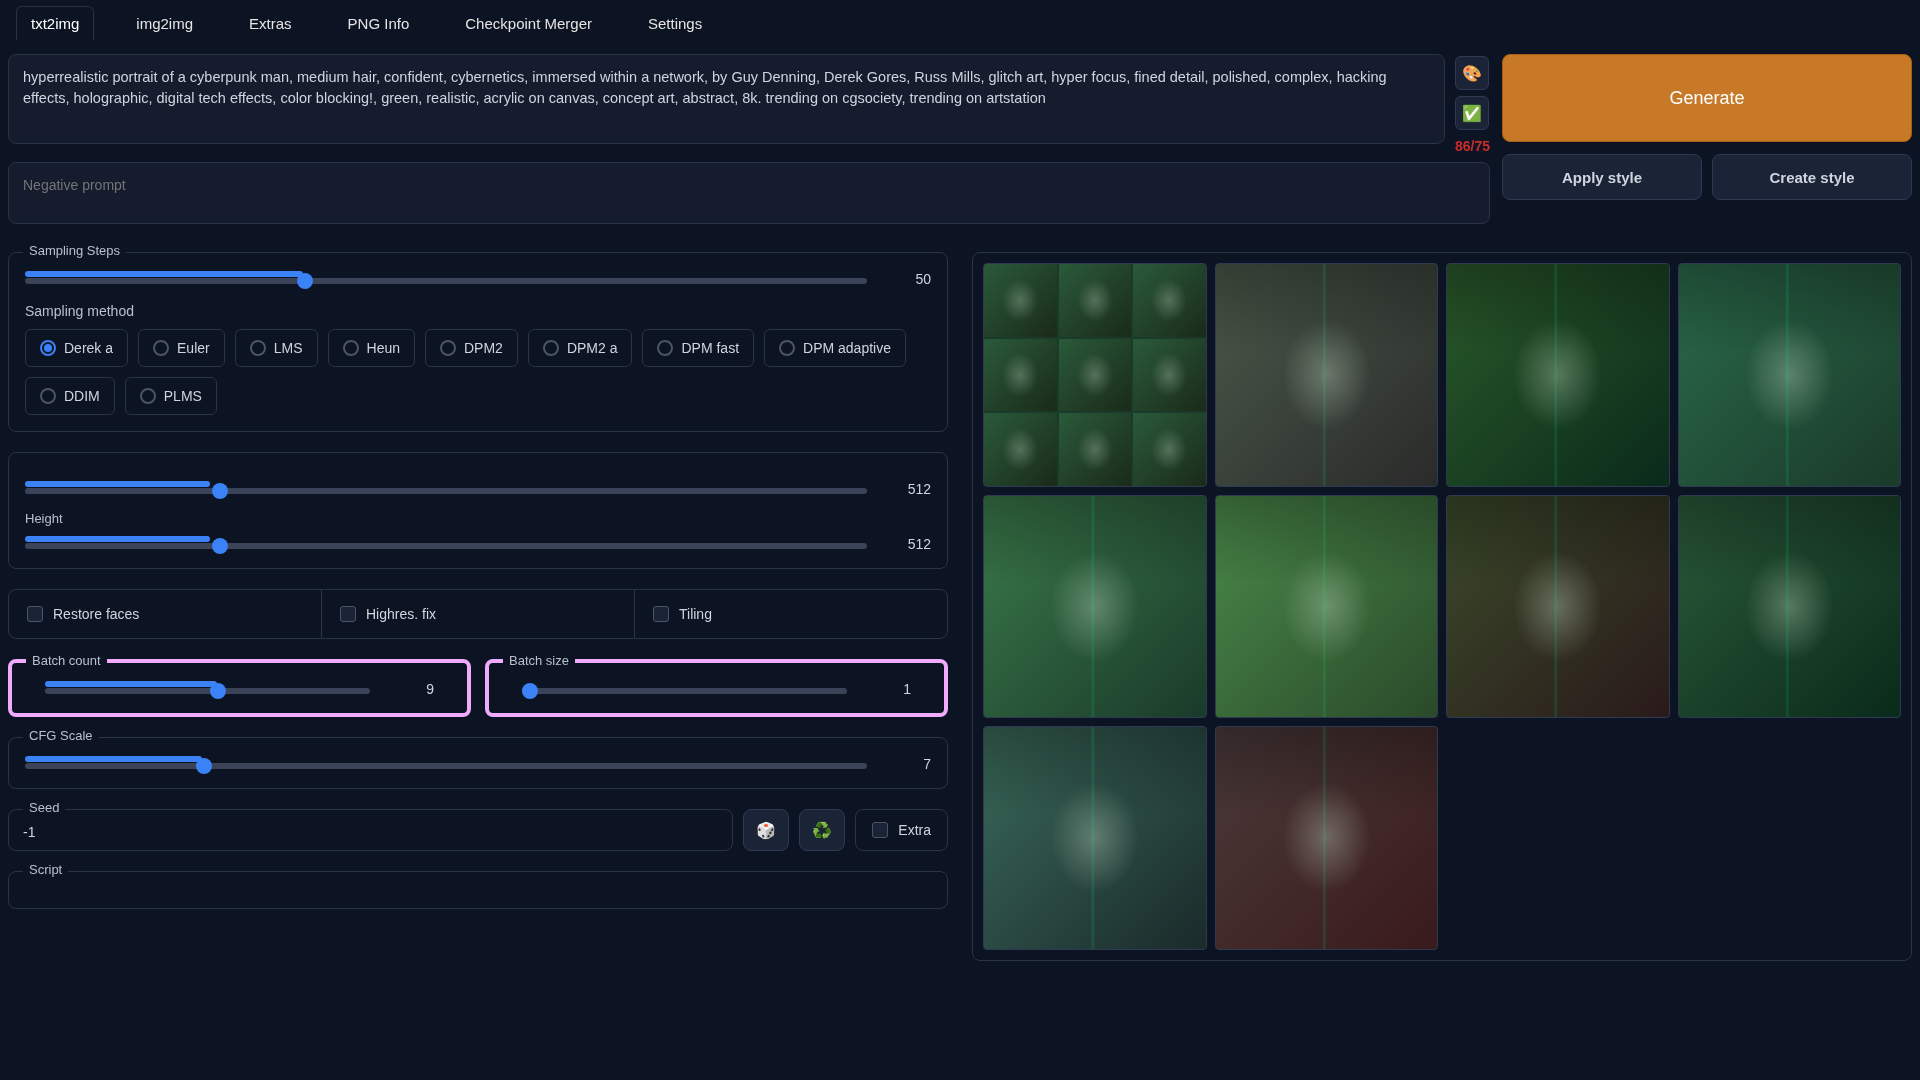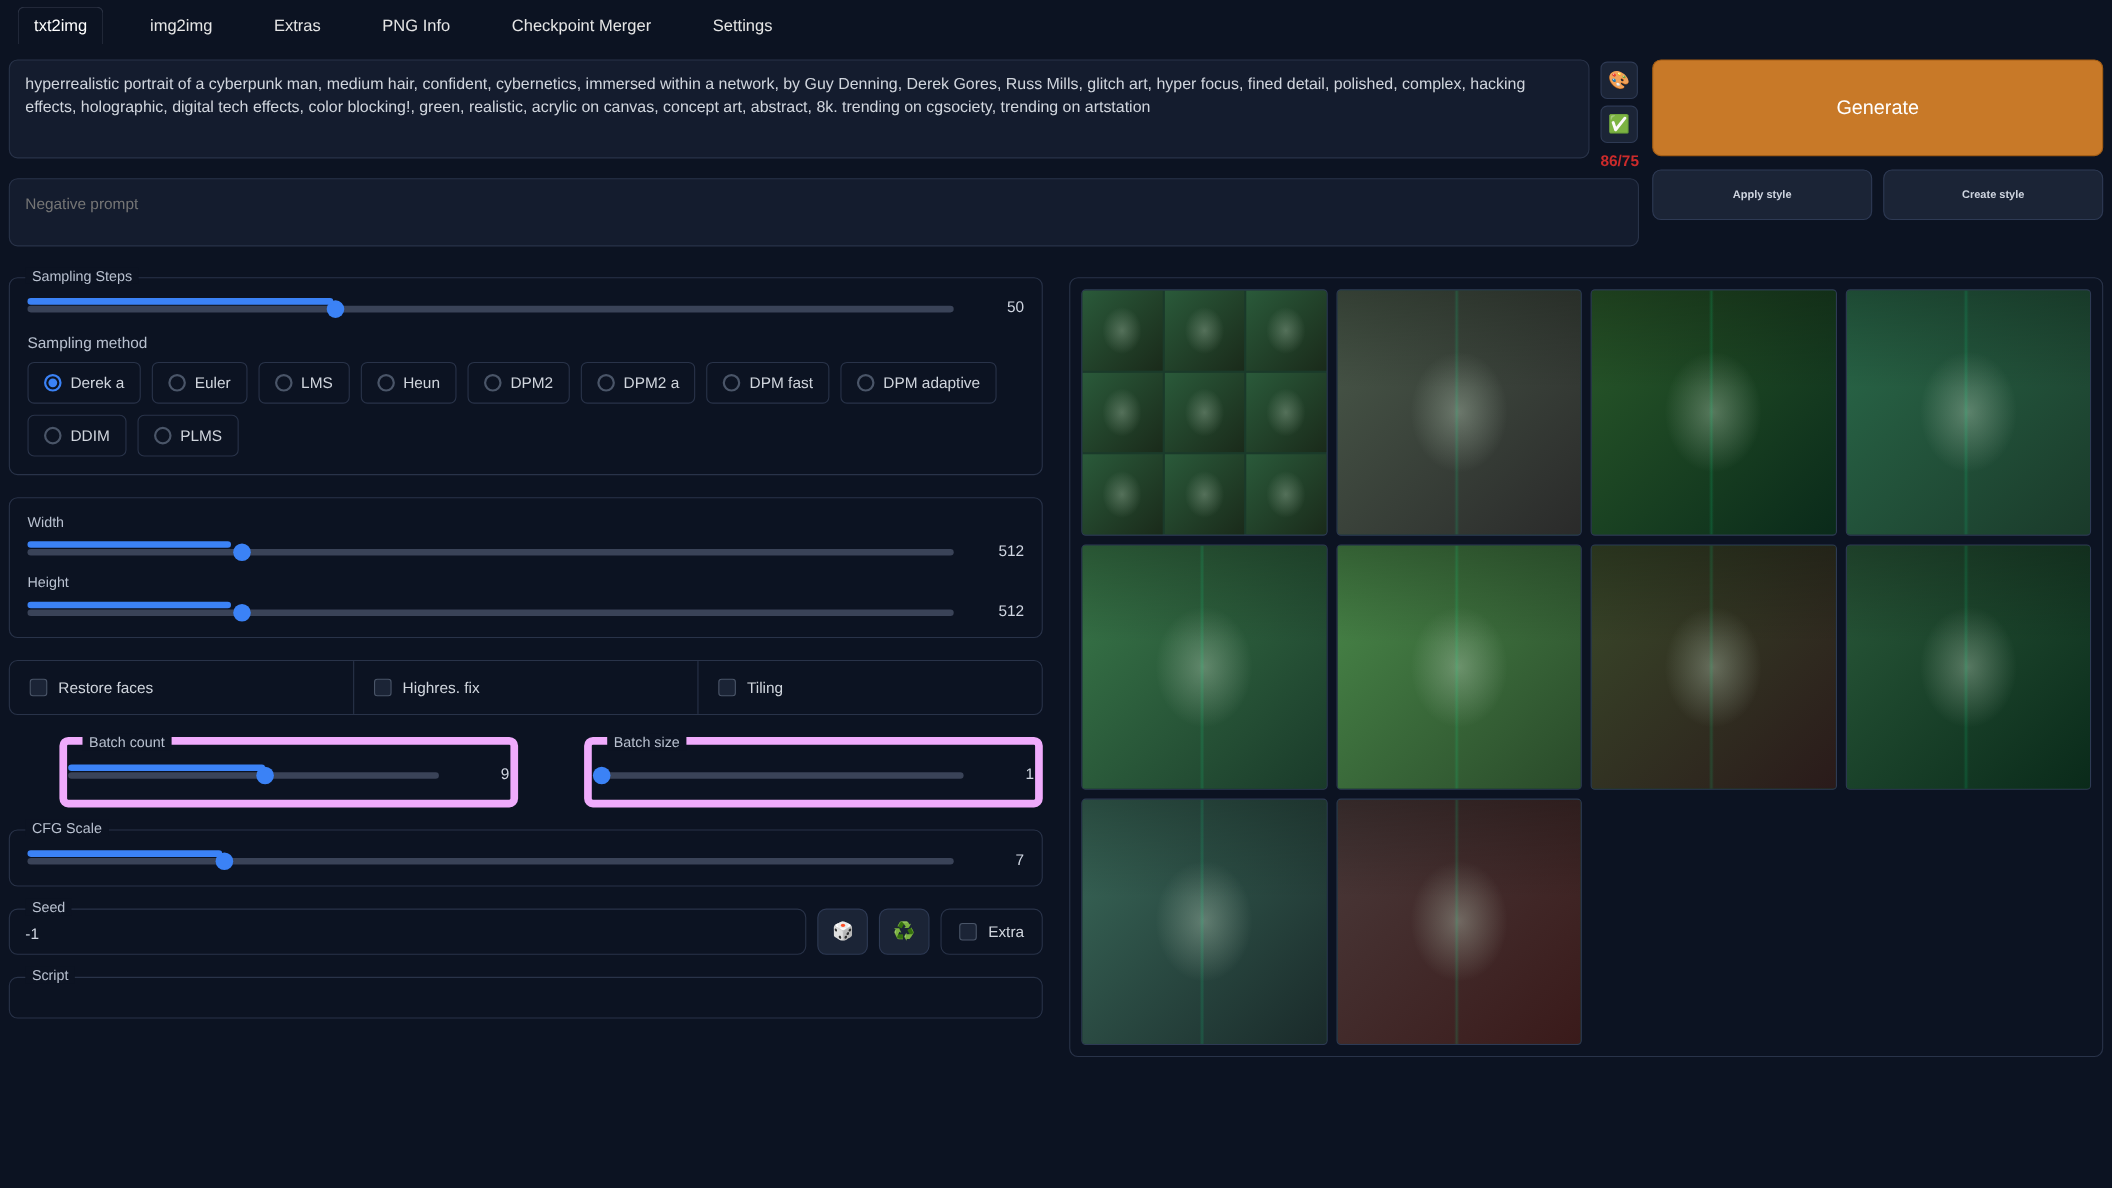--- a/index.html
+++ b/index.html
@@ -119,21 +119,21 @@
   display: flex;
   gap: 10px;
 }
 .style-btn {
   flex: 1;
   background: #1b2436;
   border: 1px solid #2e3a54;
   border-radius: 8px;
   height: 46px;
   color: #cfd5e0;
-  font-size: 10px;
+  font-size: 15px;
   font-weight: 600;
   cursor: pointer;
 }
 .main-row {
   display: flex;
   gap: 24px;
   margin-top: 28px;
 }
 .controls-col {
   width: 940px;
@@ -263,25 +263,24 @@
   border: 1px solid #4a5568;
   border-radius: 3px;
   background: #1b2436;
 }
 .batch-row {
   display: flex;
   gap: 14px;
 }
 .batch-panel {
   flex: 1;
-  border: 7px solid #f0abfc;
-  border-radius: 8px;
-  padding: 18px 1px 16px;
+  border: 4px solid #f0abfc;
+  border-radius: 8px;
+  padding: 18px 33px 16px;
   position: relative;
-  margin-left: 46px;
 }
 .seed-row {
   display: flex;
   gap: 10px;
   align-items: stretch;
 }
 .seed-panel {
   flex: 1;
   border: 1px solid #293349;
   border-radius: 8px;
@@ -462,21 +461,20 @@
           </div>
         <div class="radio-item">
             <span class="radio-dot"></span>
             <span>PLMS</span>
           </div>
       </div>
     </div>
 
     <div class="panel" style="padding-top:14px">
       <div class="dim-group">
-        <div class="dim-label">Width</div>
         <div class="dim-row">
           <div class="slider-container">
             <div class="slider-fill" style="width:22%"></div>
             <input type="range" class="slider" min="64" max="2048" value="512" style="">
           </div>
           <div class="slider-val">512</div>
         </div>
       </div>
       <div class="dim-group" style="margin-bottom:0">
         <div class="dim-label">Height</div>

